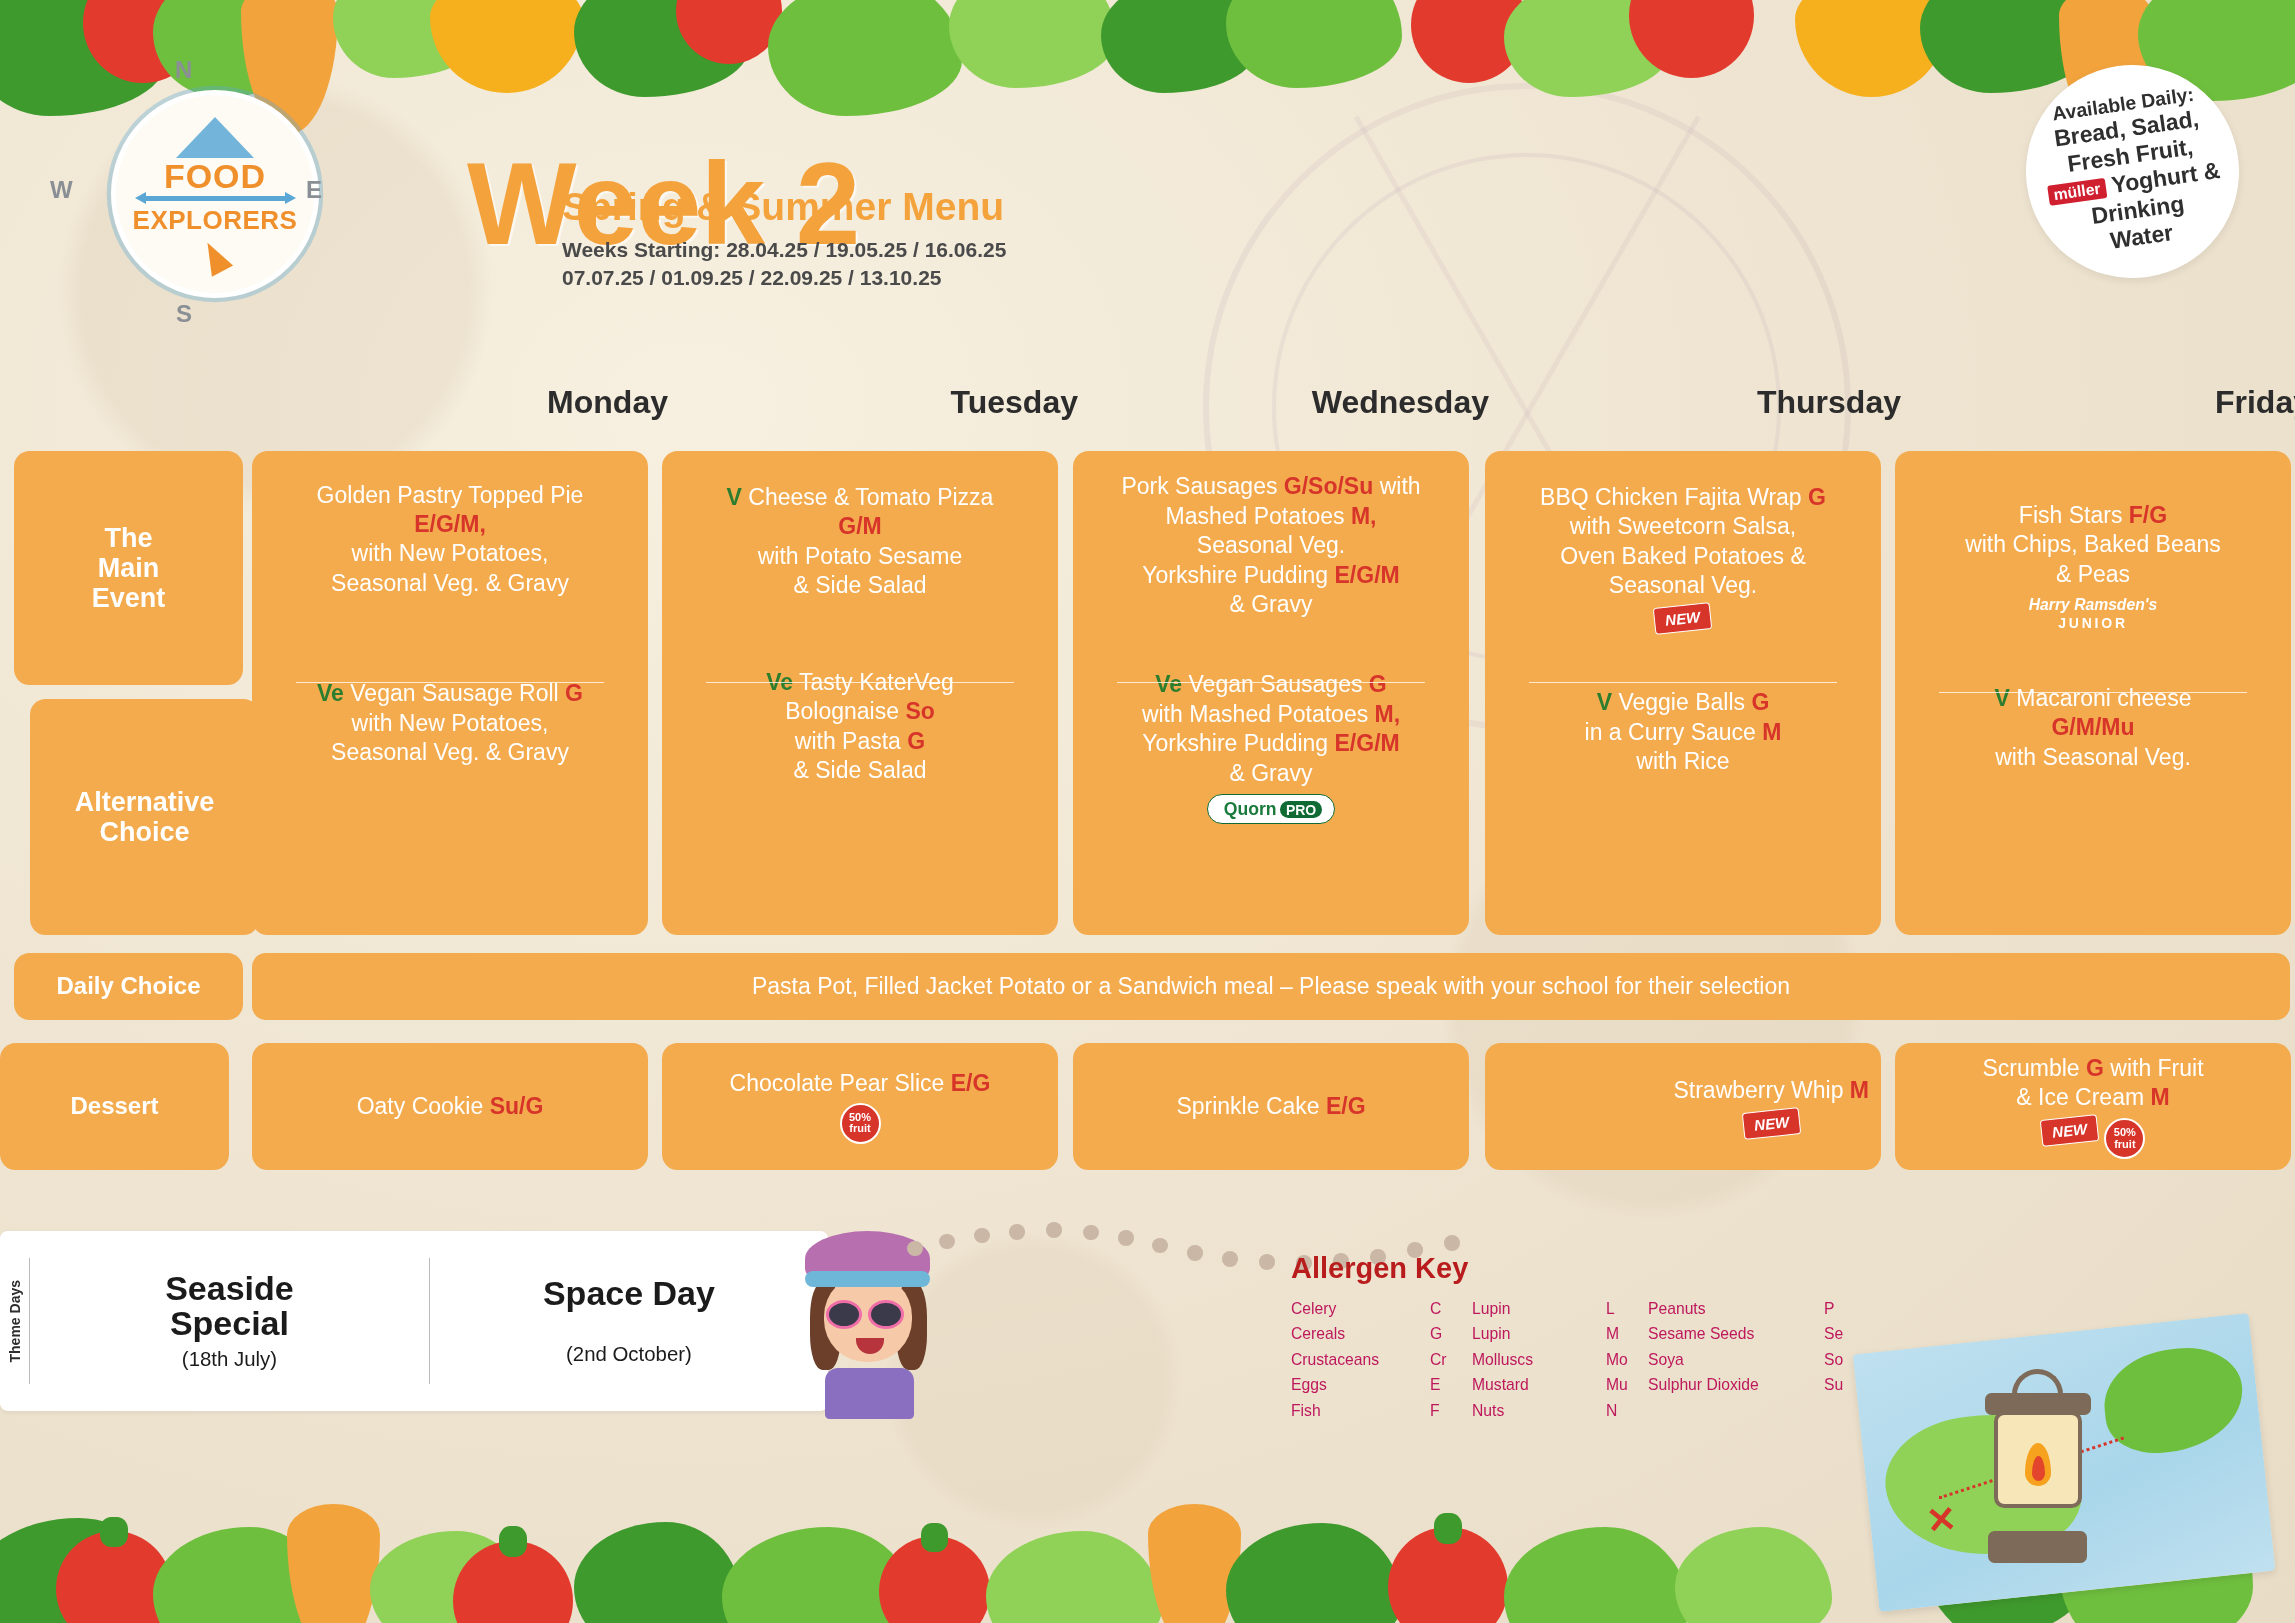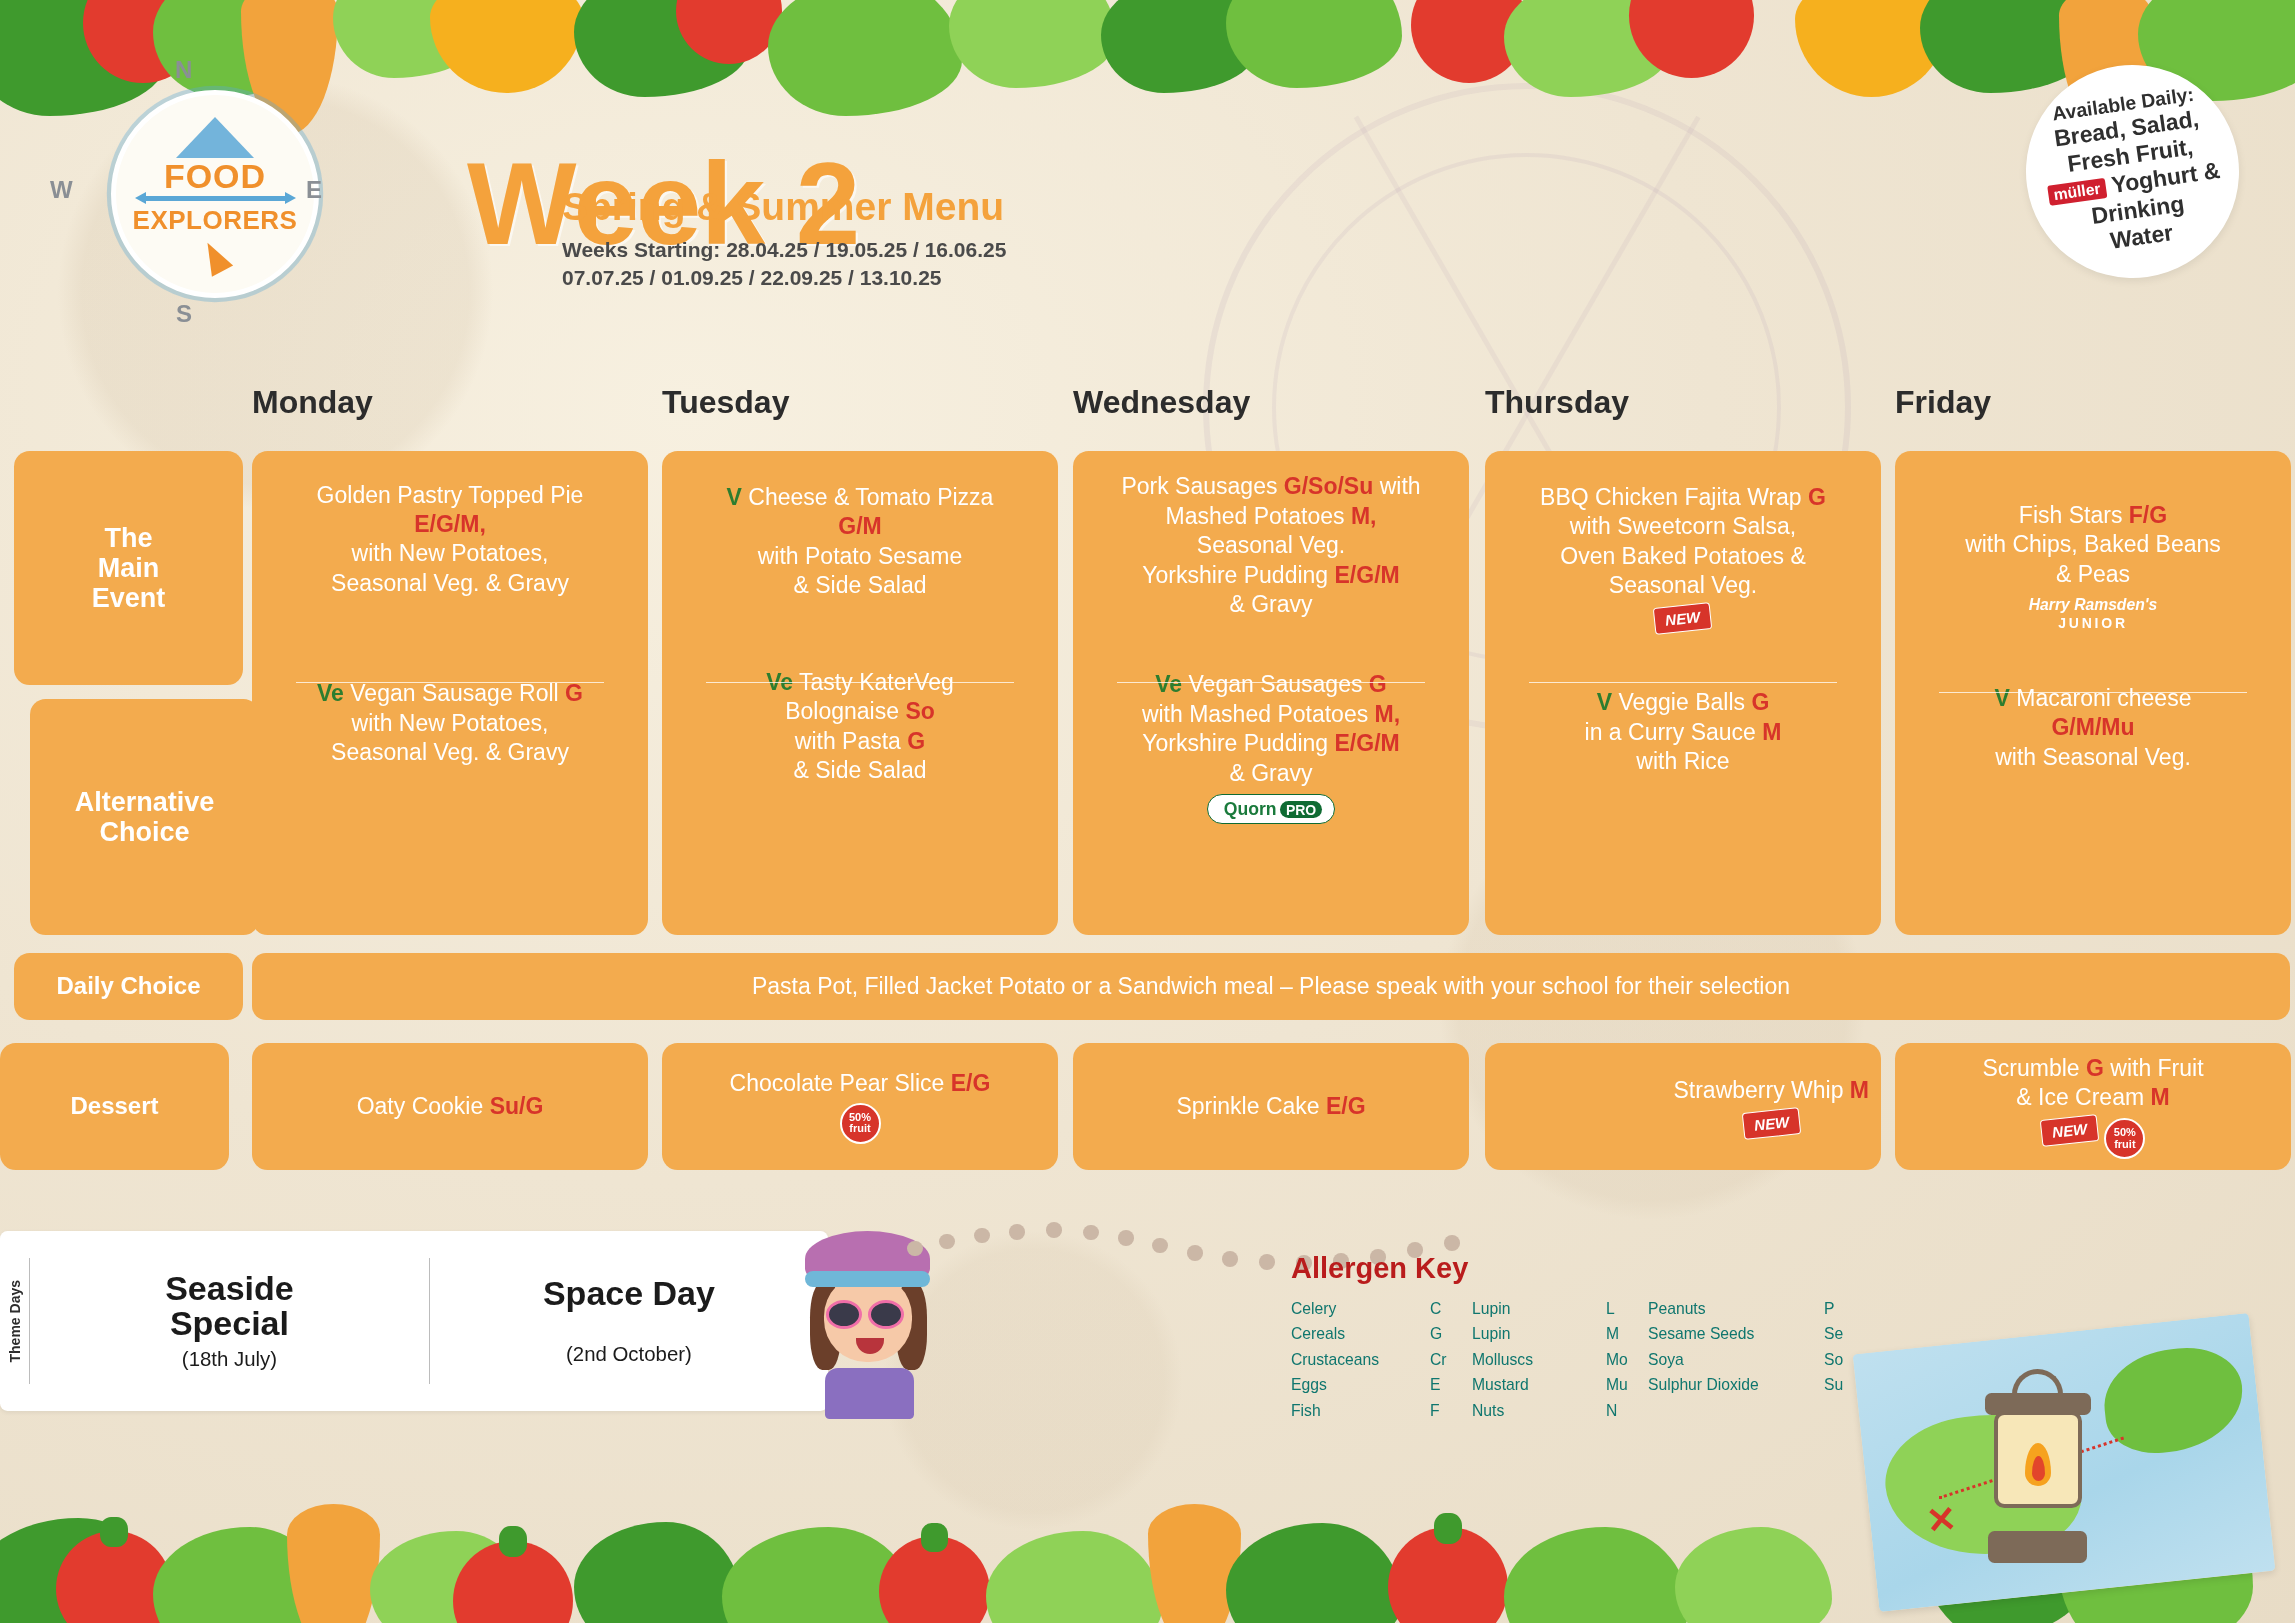--- a/index.html
+++ b/index.html
@@ -116,21 +116,21 @@
   .daily-badge .inner{ text-align:center; line-height:1.18; }
   .daily-badge .t1{ font-size:19.4px; font-weight:bold; color:#2f2f2f; }
   .daily-badge .t2{ font-size:23px; font-weight:bold; color:#2f2f2f; }
   .muller{
     display:inline-block; background:#d0202f; color:#fff; font-weight:bold;
     font-size:15.7px; padding:0.9px 5.6px; border-radius:2.8px; vertical-align:middle;
   }
 
   
   .day-head{
-    position:absolute; text-align:left; font-size:32px; font-weight:bold; color:#2c2c2c;
+    position:absolute; text-align:right; font-size:32px; font-weight:bold; color:#2c2c2c;
     font-family:"Liberation Sans", sans-serif;
   }
 
   
   .cell{
     position:absolute; background:#f3ab4e; border-radius:15.7px;
     color:#fff; display:flex; align-items:center; justify-content:center;
     text-align:center; padding:11px 12px;
   }
   .rowlabel{ font-size:27px; font-weight:bold; line-height:1.12; color:#fff; }
@@ -192,21 +192,21 @@
   .girl .face{ position:absolute; left:33px; top:43px; width:88px; height:88px; background:#f6c9a8; border-radius:48%; }
   .girl .hairL{ position:absolute; left:19.4px; top:51px; width:30.5px; height:88px; background:#6b3f2a; border-radius:40%; }
   .girl .hairR{ position:absolute; left:105px; top:51px; width:30.5px; height:88px; background:#6b3f2a; border-radius:40%; }
   .girl .glass{ position:absolute; top:69px; width:36px; height:29px; background:#3a3a4a; border:3.2px solid #f06ea8; border-radius:50%; }
   .girl .gl{ left:35px; } .girl .gr{ left:77px; }
   .girl .mouth{ position:absolute; left:65px; top:107px; width:28px; height:15.7px; background:#b8343c; border-radius:0 0 18.5px 18.5px;}
   .girl .body{ position:absolute; left:34px; top:137px; width:89px; height:51px; background:#8a6fc0; border-radius:13px 13px 4.6px 4.6px;}
 
   
   .allergen-title{ position:absolute; font-size:29px; font-weight:bold; color:#b91c1c; }
-  .allergen-grid{ position:absolute; display:grid; grid-template-columns: 139px 42px 134px 42px 176px 42px; font-size:15.7px; color:#0f766e; row-gap:7.4px;}
+  .allergen-grid{ position:absolute; display:grid; grid-template-columns: 139px 42px 134px 42px 176px 42px; font-size:15.7px; color:#be185d; row-gap:7.4px;}
   .allergen-grid div{ white-space:nowrap; }
 
   
   .map{
     position:absolute; right:32px; bottom:32px; width:398px; height:259px;
     background:#e9e2cf; transform: rotate(-6deg);
     border-radius:4.6px; box-shadow:0 2.8px 7.4px rgba(0,0,0,.10);
     overflow:hidden;
   }
   .map .water{ position:absolute; inset:0; background:linear-gradient(160deg,#bfe0ef 0%, #a9d6ea 60%, #bfe0ef 100%); }

